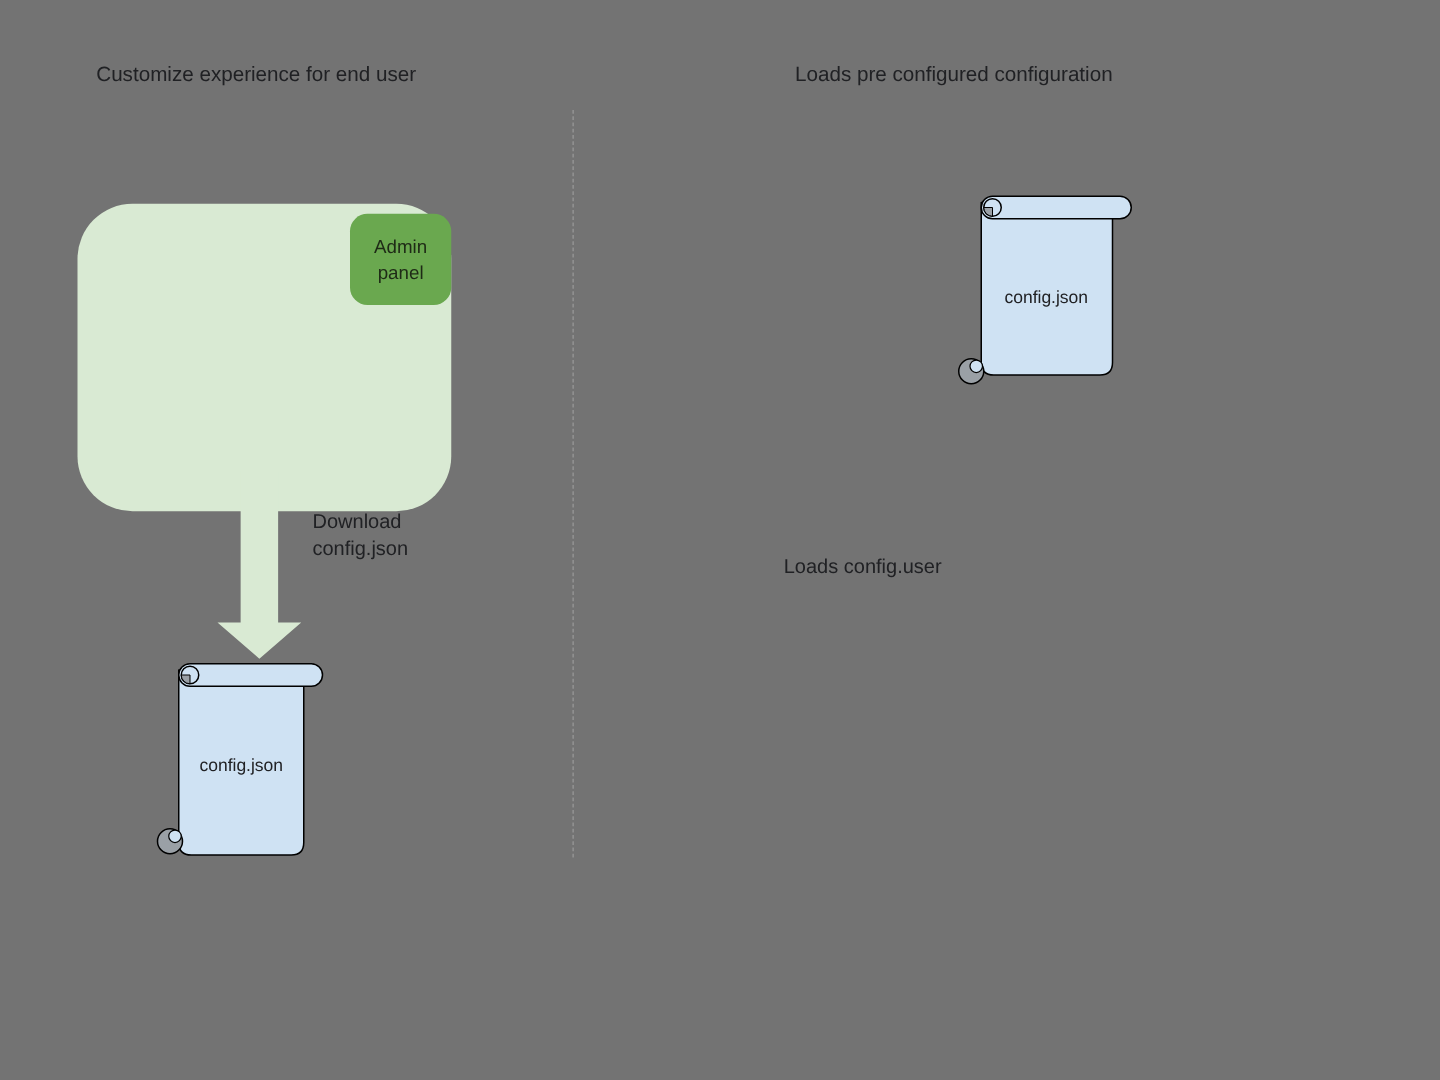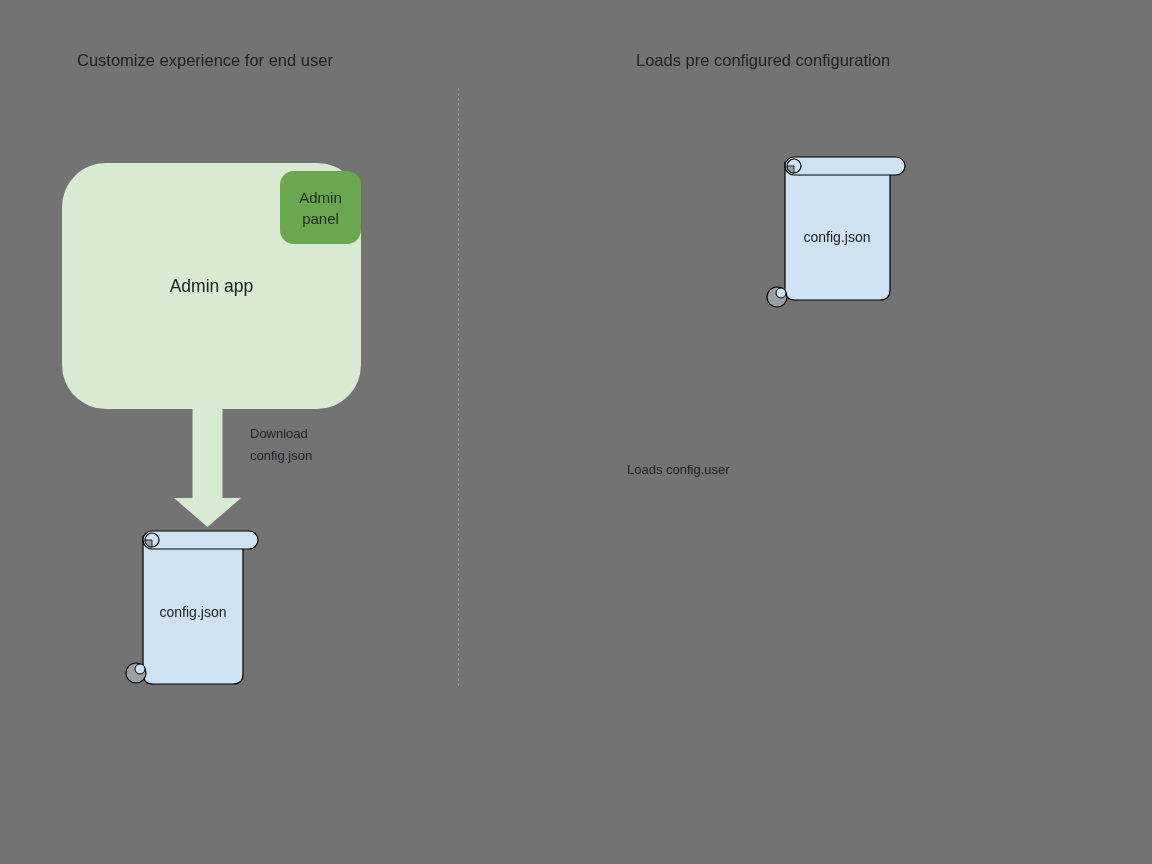--- a/index.html
+++ b/index.html
@@ -11,21 +11,21 @@
     --divider:#999999;
     --text:#202124;
   }
   html,body{margin:0;padding:0;background:#ffffff;}
   .canvas{
     position:relative;width:1152px;height:864px;background:#737373;overflow:hidden;
     font-family:"Liberation Sans","DejaVu Sans",sans-serif;color:var(--text);
   }
   .abs{position:absolute;}
   .title{font-size:16.5px;line-height:20px;color:var(--text);white-space:nowrap;}
-  .caption{font-size:13px;line-height:22px;color:var(--text);white-space:pre-line;margin-top:16px;}
+  .caption{font-size:16px;line-height:22px;color:var(--text);white-space:pre-line;}
   .app-box{border-radius:44px;}
   .admin-app{left:62px;top:131px;width:299px;height:246px;background:var(--green-light);margin-top:32px;}
   .demo-app{left:598px;top:147px;width:299px;height:242px;background:var(--blue-light);}
   .app-label{font-size:17.5px;line-height:24px;text-align:center;color:var(--text);}
   .admin-panel{
     position:absolute;top:8px;right:0;width:81px;height:73px;border-radius:14px;
     background:var(--green-dark);display:flex;align-items:center;justify-content:center;
     text-align:center;font-size:15px;line-height:21px;color:#1e2a16;
   }
   .divider{
@@ -42,21 +42,20 @@
 
   <div class="abs title" style="left:77px;top:50px;">Customize experience for end user</div>
   <div class="abs title" style="left:636px;top:50px;">Loads pre configured configuration</div>
 
   <div class="abs divider"></div>
 
   <div class="abs app-box admin-app">
     <div class="admin-panel">
       <span>Admin panel</span>
     </div>
-    <div class="abs app-label" style="left:0;top:111px;width:299px;">Admin app</div>
   </div>
 
   <svg class="abs" style="left:170px;top:377px;" width="80" height="152" viewBox="0 0 80 152">
     <polygon points="22.5,0 52.5,0 52.5,121 71,121 37.5,150 4,121 22.5,121" fill="var(--green-light)"></polygon>
   </svg>
 
   <div class="abs caption" style="left:250px;top:407px;">Download
 config.json</div>
 
   <svg class="abs" style="left:125px;top:524px;" width="140" height="170" viewBox="0 0 140 170">

